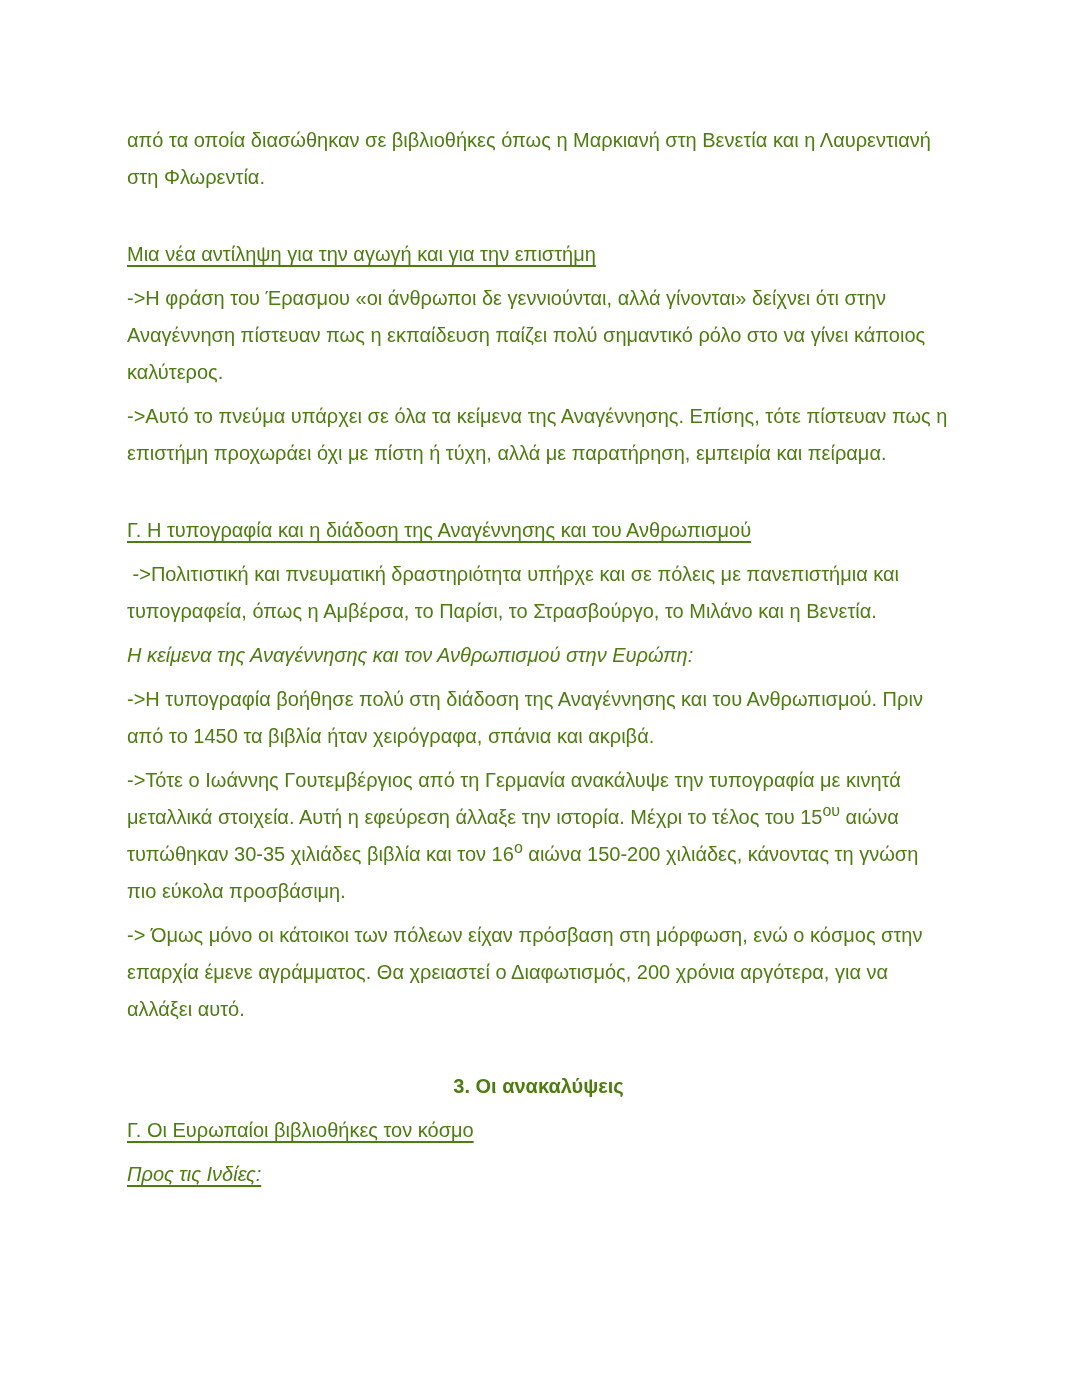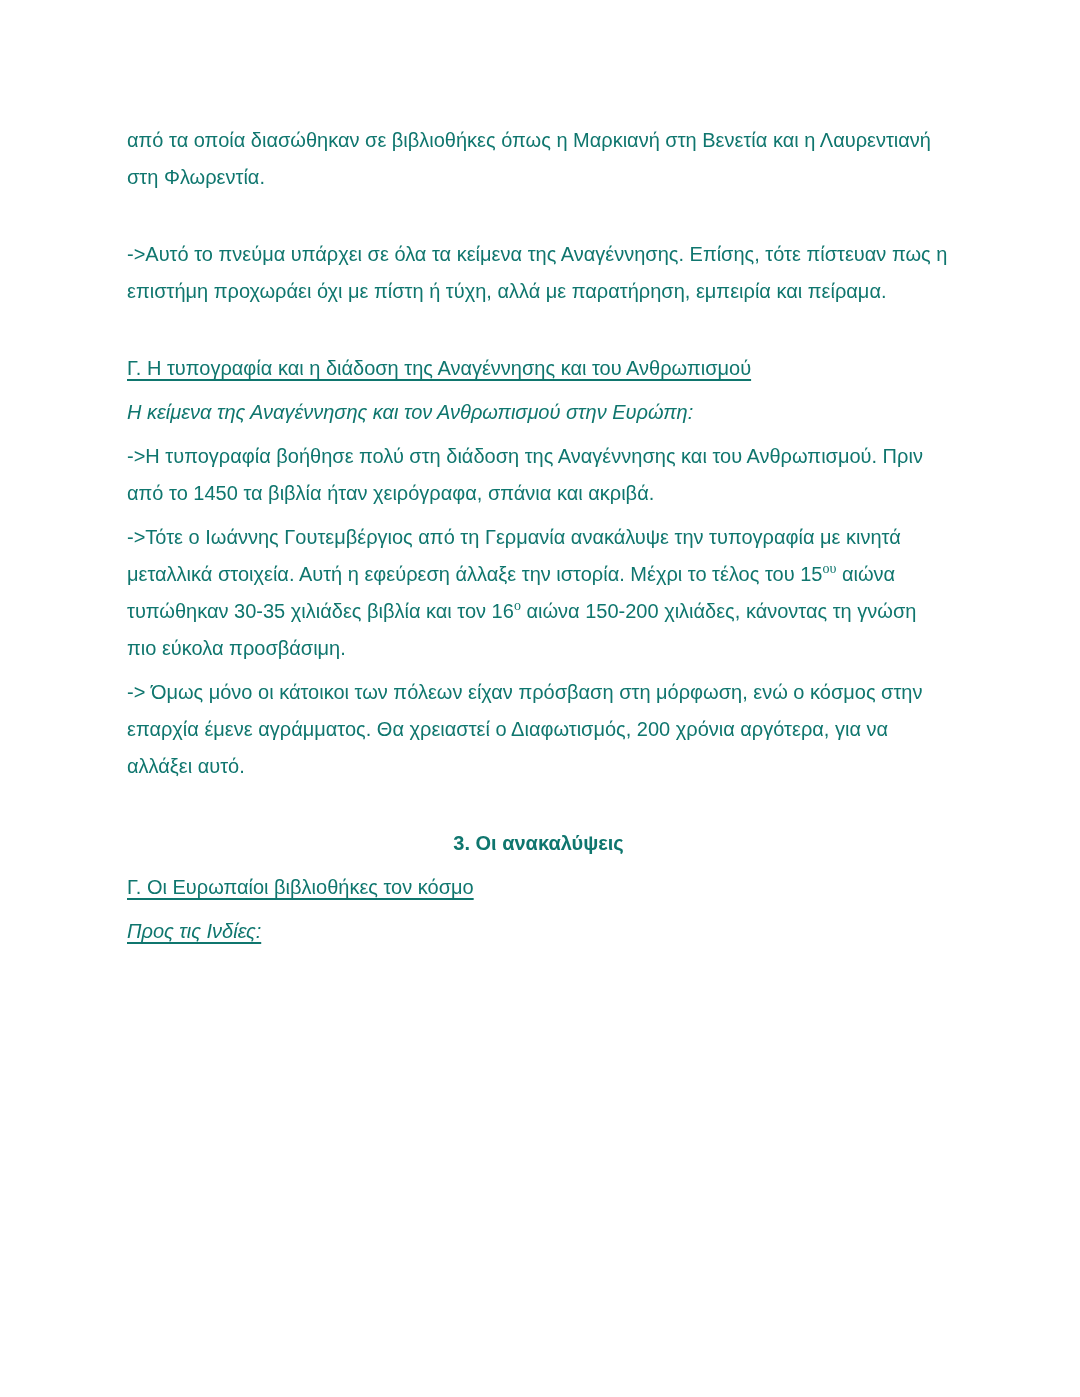--- a/index.html
+++ b/index.html
@@ -10,21 +10,21 @@
   .page {
     position: relative;
     width: 1080px;
     min-height: 1397px;
     box-sizing: border-box;
     background: #ffffff;
     padding: 122px 130px 60px 127px;
     font-family: "Liberation Sans", "DejaVu Sans", sans-serif;
     font-size: 20px;
     line-height: 37px;
-    color: #0f766e;
+    color: #4d7c0f;
     overflow: hidden;
   }
   .para {
     margin: 0 0 7px 0;
     white-space: pre-wrap;
   }
   .blank-line {
     height: 26px;
     margin: 0 0 7px 0;
   }
@@ -38,44 +38,46 @@
   .heading-bold {
     font-weight: bold;
     text-align: center;
   }
   .italic-underline {
     font-style: italic;
     text-decoration: underline;
     text-underline-offset: 4px;
   }
   sup.ordinal {
-    font-size: 14px;
+    font-size: 16px;
     line-height: 0;
     vertical-align: super;
-    font-family: Liberation Serif, serif;
   }
 </style>
 </head>
 <body>
 
 <div class="page">
 
   <p class="para">από τα οποία διασώθηκαν σε βιβλιοθήκες όπως η Μαρκιανή στη Βενετία και η Λαυρεντιανή στη Φλωρεντία.</p>
 
   <div class="blank-line"></div>
 
+  <p class="para heading-underline">Μια νέα αντίληψη για την αγωγή και για την επιστήμη</p>
 
+  <p class="para">-&gt;Η φράση του Έρασμου «οι άνθρωποι δε γεννιούνται, αλλά γίνονται» δείχνει ότι στην Αναγέννηση πίστευαν πως η εκπαίδευση παίζει πολύ σημαντικό ρόλο στο να γίνει κάποιος καλύτερος.</p>
 
   <p class="para">-&gt;Αυτό το πνεύμα υπάρχει σε όλα τα κείμενα της Αναγέννησης. Επίσης, τότε πίστευαν πως η επιστήμη προχωράει όχι με πίστη ή τύχη, αλλά με παρατήρηση, εμπειρία και πείραμα.</p>
 
   <div class="blank-line"></div>
 
   <p class="para heading-underline">Γ. Η τυπογραφία και η διάδοση της Αναγέννησης και του Ανθρωπισμού</p>
 
 
+  <p class="para"> -&gt;Πολιτιστική και πνευματική δραστηριότητα υπήρχε και σε πόλεις με πανεπιστήμια και τυπογραφεία, όπως η Αμβέρσα, το Παρίσι, το Στρασβούργο, το Μιλάνο και η Βενετία.</p>
 
   <p class="para subheading-italic">Η κείμενα της Αναγέννησης και τον Ανθρωπισμού στην Ευρώπη:</p>
 
   <p class="para">-&gt;Η τυπογραφία βοήθησε πολύ στη διάδοση της Αναγέννησης και του Ανθρωπισμού. Πριν από το 1450 τα βιβλία ήταν χειρόγραφα, σπάνια και ακριβά.</p>
 
   <p class="para"><span>-&gt;Τότε ο Ιωάννης Γουτεμβέργιος από τη Γερμανία ανακάλυψε την τυπογραφία με κινητά μεταλλικά στοιχεία. Αυτή η εφεύρεση άλλαξε την ιστορία. Μέχρι το τέλος του 15</span><sup class="ordinal">ου</sup><span> αιώνα τυπώθηκαν 30-35 χιλιάδες βιβλία και τον 16</span><sup class="ordinal">ο</sup><span> αιώνα 150-200 χιλιάδες, κάνοντας τη γνώση πιο εύκολα προσβάσιμη.</span></p>
 
   <p class="para">-&gt; Όμως μόνο οι κάτοικοι των πόλεων είχαν πρόσβαση στη μόρφωση, ενώ ο κόσμος στην επαρχία έμενε αγράμματος. Θα χρειαστεί ο Διαφωτισμός, 200 χρόνια αργότερα, για να αλλάξει αυτό.</p>
 
   <div class="blank-line"></div>

